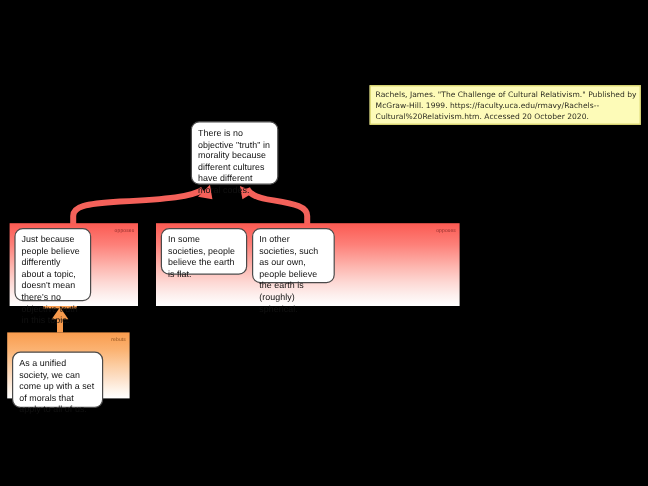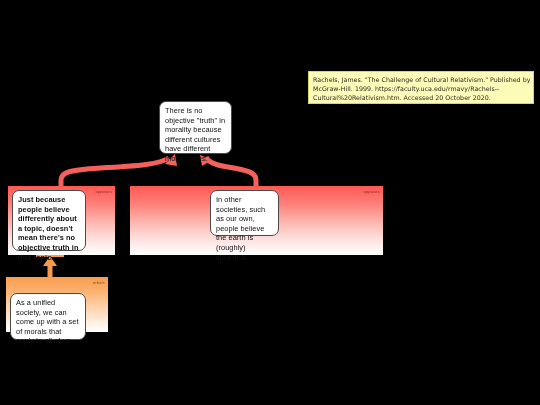--- a/index.html
+++ b/index.html
@@ -41,21 +41,21 @@
   
   .grp-label{
     position:absolute;right:3px;top:2.5px;
     font-size:4.1px;line-height:5px;color:#8e2f2c;
     letter-spacing:.15px;
     transform:scale(1,1.05);transform-origin:right top;
   }
   .grp-label.rebut{color:#8d4f1c;}
 
   
-  #c-left {left:12px; top:190px; width:74px; height:61px;font-weight:bold;}
+  #c-left {left:12px; top:190px; width:64px; height:61px;}
   #c-mid1 {left:134px;top:190px; width:72px; height:39px;}
   #c-mid2 {left:210px;top:190px; width:69px; height:46px;}
   #c-mid3 {left:284px;top:190px; width:71px; height:61px;}
   #c-rebut{left:10px; top:293px; width:76px; height:47px;}
 
   
   #note{
     position:absolute;left:308px;top:71px;width:226px;height:33px;
     background:#fdfbb8;border:1px solid #d8d46a;
     box-sizing:border-box;padding:3px 4px 0 4px;
@@ -86,20 +86,21 @@
   <div class="card" id="claim">There is no objective "truth" in morality because different cultures have different moral codes.</div>
 
   <div class="group" id="grp-left">
     <span class="grp-label">opposes</span>
   </div>
   <div class="card" id="c-left">Just because people believe differently about a topic, doesn't mean there's no objective truth in this topic.</div>
 
   <div class="group" id="grp-mid">
     <span class="grp-label">opposes</span>
   </div>
+  <div class="card" id="c-mid1">In some societies, people believe the earth is flat.</div>
   <div class="card" id="c-mid2">In other societies, such as our own, people believe the earth is (roughly) spherical.</div>
 
   <div class="group rebut" id="grp-rebut">
     <span class="grp-label rebut">rebuts</span>
   </div>
   <div class="card" id="c-rebut">As a unified society, we can come up with a set of morals that apply to all of us.</div>
 
   <div id="note">
     <span class="ln">Rachels, James. "The Challenge of Cultural Relativism." Published by</span>
     <span class="ln">McGraw-Hill. 1999. https://faculty.uca.edu/rmavy/Rachels--</span>

